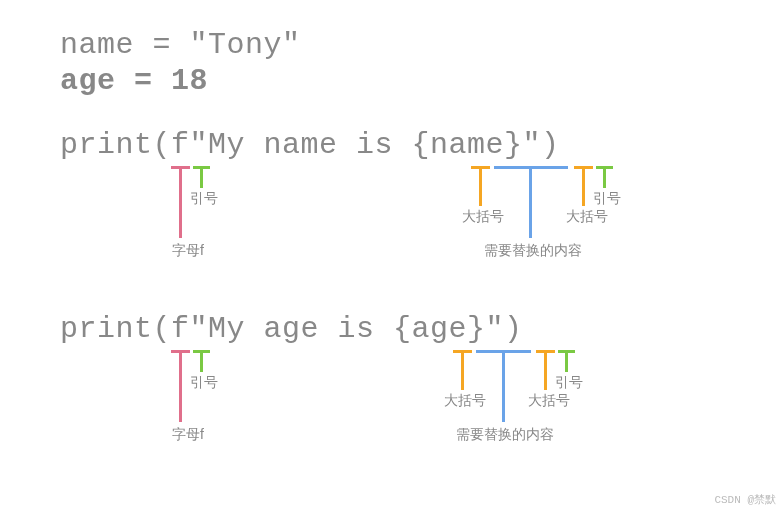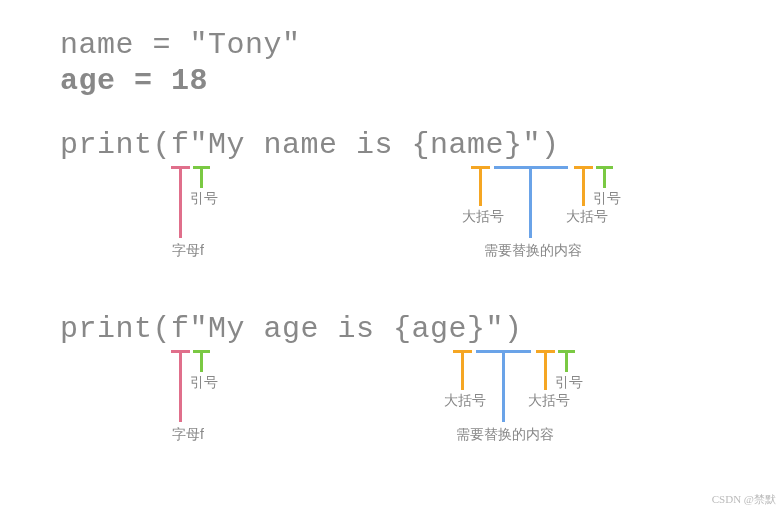--- a/index.html
+++ b/index.html
@@ -37,21 +37,21 @@
     font-family: "PingFang SC","Microsoft YaHei",sans-serif;
     font-size: 14px;
     color: #888;
     white-space: nowrap;
     text-align: right;
   }
   .watermark {
     position: absolute;
     right: 8px;
     bottom: 4px;
-    font-family: Liberation Serif, serif;
+    font-family: Liberation Mono, monospace;
     font-size: 11px;
     color: #bbb;
   }
 </style>
 </head>
 <body>
 
 <div class="code-line" style="left:60px; top:28px;">name = "Tony"</div>
 <div class="code-line" style="left:60px; top:64px;font-weight:bold;">age = 18</div>
 <div class="code-line" style="left:60px; top:128px;">print(f"My name is {name}")</div>

